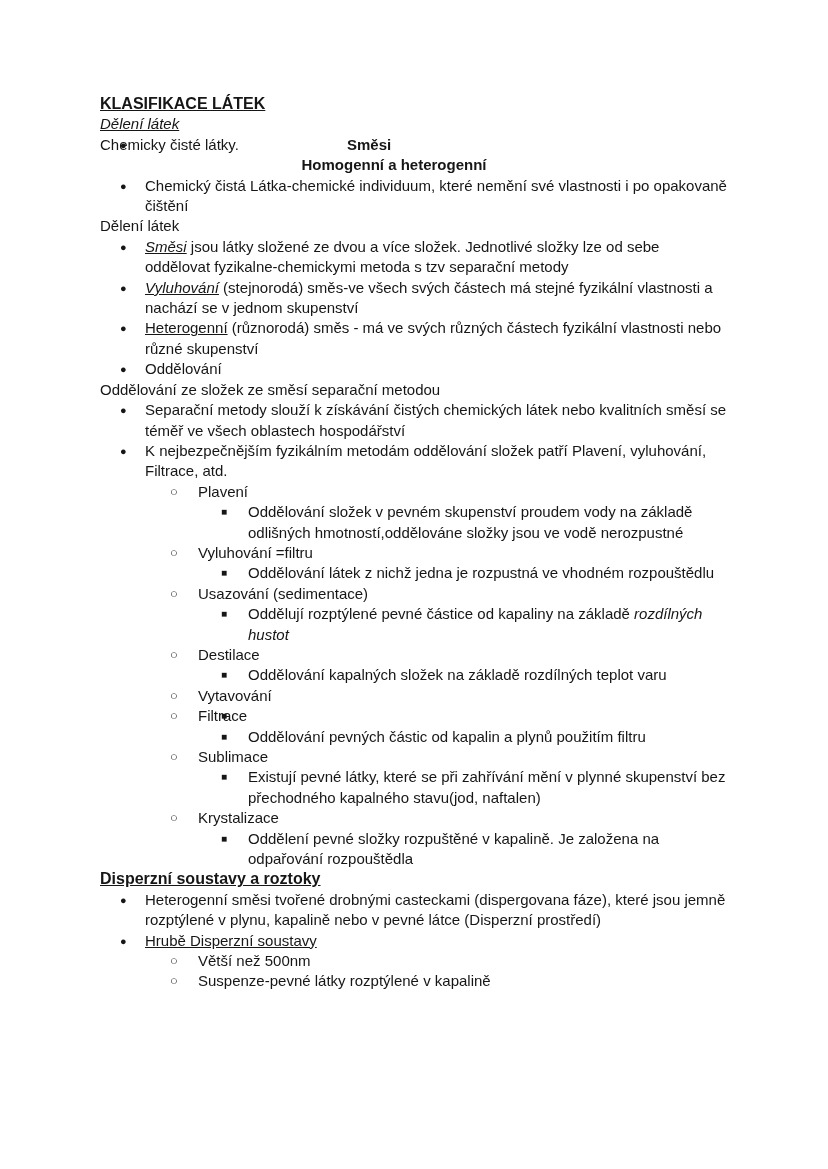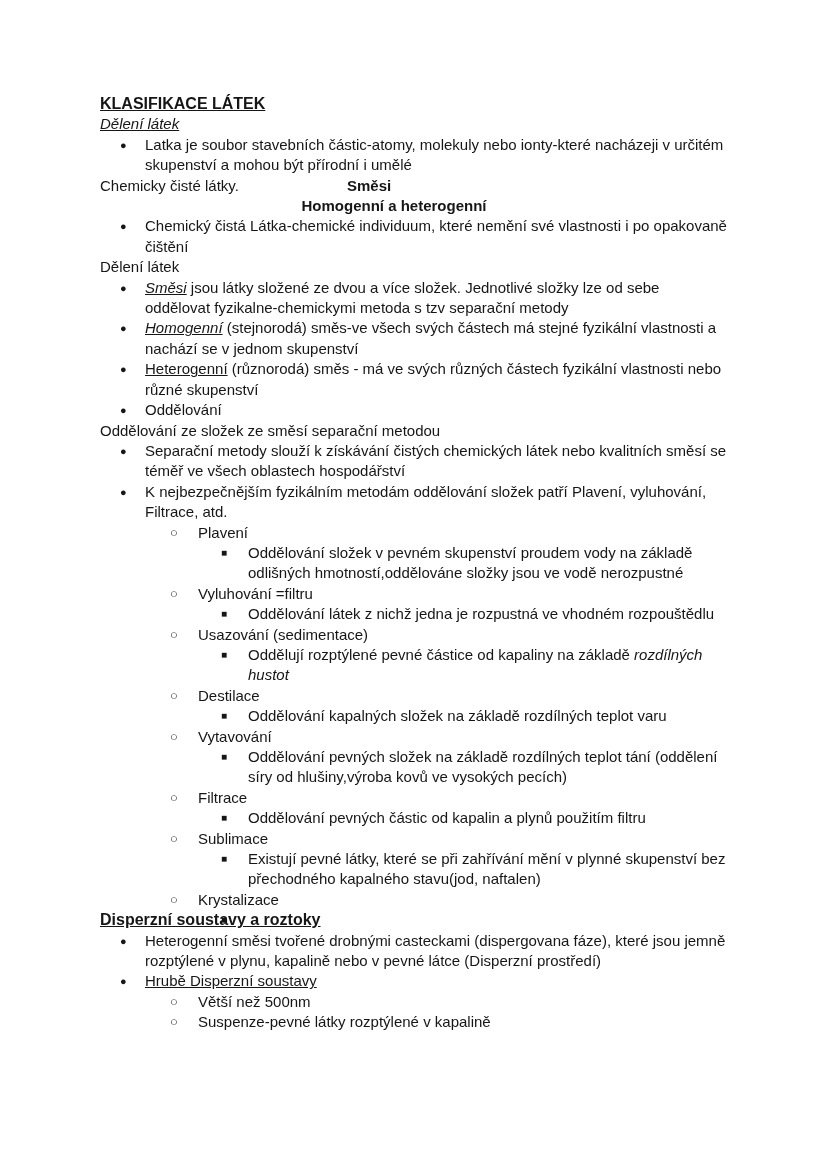--- a/index.html
+++ b/index.html
@@ -27,46 +27,46 @@
   .i{font-style:italic;}
   .u{text-decoration:underline;}
   .tabstop{position:absolute;left:347px;}
 </style>
 </head>
 <body>
 
 <div class="page" id="doc-page">
     <div class="blk title l0"><span class="b u ">KLASIFIKACE LÁTEK</span></div>
     <div class="blk l0"><span class="i u ">Dělení látek</span></div>
-    <div class="blk l1"><span class="mk">●</span><span class="">Latka je soubor stavebních částic-atomy, molekuly nebo ionty-které nacházeji v určitém skupenství a mohou být přírodní i umělé</span></div>
+    <div class="blk l1"><span class="mk">●</span></div>
     <div class="blk l0"><span class="">Chemicky čisté látky.</span><span class="b tabstop">Směsi</span></div>
     <div class="blk center"><span class="b ">Homogenní a heterogenní</span></div>
     <div class="blk l1"><span class="mk">●</span><span class="">Chemický čistá Látka-chemické individuum, které nemění své vlastnosti i po opakovaně čištění</span></div>
     <div class="blk l0"><span class="">Dělení látek</span></div>
     <div class="blk l1"><span class="mk">●</span><span class="i u ">Směsi</span><span class=""> jsou látky složené ze dvou a více složek. Jednotlivé složky lze od sebe oddělovat fyzikalne-chemickymi metoda s tzv separační metody</span></div>
-    <div class="blk l1"><span class="mk">●</span><span class="i u ">Homogenní</span><span class=""> (stejnorodá) směs-ve všech svých částech má stejné fyzikální vlastnosti a nachází se v jednom skupenství</span></div>
+    <div class="blk l1"><span class="mk">●</span><span class="i u ">Vyluhování</span><span class=""> (stejnorodá) směs-ve všech svých částech má stejné fyzikální vlastnosti a nachází se v jednom skupenství</span></div>
     <div class="blk l1"><span class="mk">●</span><span class="u ">Heterogenní</span><span class=""> (různorodá) směs - má ve svých různých částech fyzikální vlastnosti nebo různé skupenství</span></div>
     <div class="blk l1"><span class="mk">●</span><span class="">Oddělování</span></div>
     <div class="blk l0"><span class="">Oddělování ze složek ze směsí separační metodou</span></div>
     <div class="blk l1"><span class="mk">●</span><span class="">Separační metody slouží k získávání čistých chemických látek nebo kvalitních směsí se téměř ve všech oblastech hospodářství</span></div>
     <div class="blk l1"><span class="mk">●</span><span class="">K nejbezpečnějším fyzikálním metodám oddělování složek patří Plavení, vyluhování, Filtrace, atd.</span></div>
     <div class="blk l2"><span class="mk">○</span><span class="">Plavení</span></div>
     <div class="blk l3"><span class="mk">■</span><span class="">Oddělování složek v pevném skupenství proudem vody na základě odlišných hmotností,oddělováne složky jsou ve vodě nerozpustné</span></div>
     <div class="blk l2"><span class="mk">○</span><span class="">Vyluhování =filtru</span></div>
     <div class="blk l3"><span class="mk">■</span><span class="">Oddělování látek z nichž jedna je rozpustná ve vhodném rozpouštědlu</span></div>
     <div class="blk l2"><span class="mk">○</span><span class="">Usazování (sedimentace)</span></div>
     <div class="blk l3"><span class="mk">■</span><span class="">Oddělují rozptýlené pevné částice od kapaliny na základě </span><span class="i ">rozdílných hustot</span></div>
     <div class="blk l2"><span class="mk">○</span><span class="">Destilace</span></div>
     <div class="blk l3"><span class="mk">■</span><span class="">Oddělování kapalných složek na základě rozdílných teplot varu</span></div>
     <div class="blk l2"><span class="mk">○</span><span class="">Vytavování</span></div>
-    <div class="blk l3"><span class="mk">■</span><span class="">Oddělování pevných složek na základě rozdílných teplot tání (oddělení síry od hlušiny,výroba kovů ve vysokých pecích)</span></div>
+    <div class="blk l3"><span class="mk">■</span></div>
     <div class="blk l2"><span class="mk">○</span><span class="">Filtrace</span></div>
     <div class="blk l3"><span class="mk">■</span><span class="">Oddělování pevných částic od kapalin a plynů použitím filtru</span></div>
     <div class="blk l2"><span class="mk">○</span><span class="">Sublimace</span></div>
     <div class="blk l3"><span class="mk">■</span><span class="">Existují pevné látky, které se při zahřívání mění v plynné skupenství bez přechodného kapalného stavu(jod, naftalen)</span></div>
     <div class="blk l2"><span class="mk">○</span><span class="">Krystalizace</span></div>
-    <div class="blk l3"><span class="mk">■</span></div>
+    <div class="blk l3"><span class="mk">■</span><span class="">Oddělení pevné složky rozpuštěné v kapalině. Je založena na odpařování rozpouštědla</span></div>
     <div class="blk heading l0"><span class="b u ">Disperzní soustavy a roztoky</span></div>
     <div class="blk l1"><span class="mk">●</span><span class="">Heterogenní směsi tvořené drobnými casteckami (dispergovana fáze), které jsou jemně rozptýlené v plynu, kapalině nebo v pevné látce (Disperzní prostředí)</span></div>
     <div class="blk l1"><span class="mk">●</span><span class="u ">Hrubě Disperzní soustavy</span></div>
     <div class="blk l2"><span class="mk">○</span><span class="">Větší než 500nm</span></div>
     <div class="blk l2"><span class="mk">○</span><span class="">Suspenze-pevné látky rozptýlené v kapalině</span></div>
   </div>
 
 </body></html>

